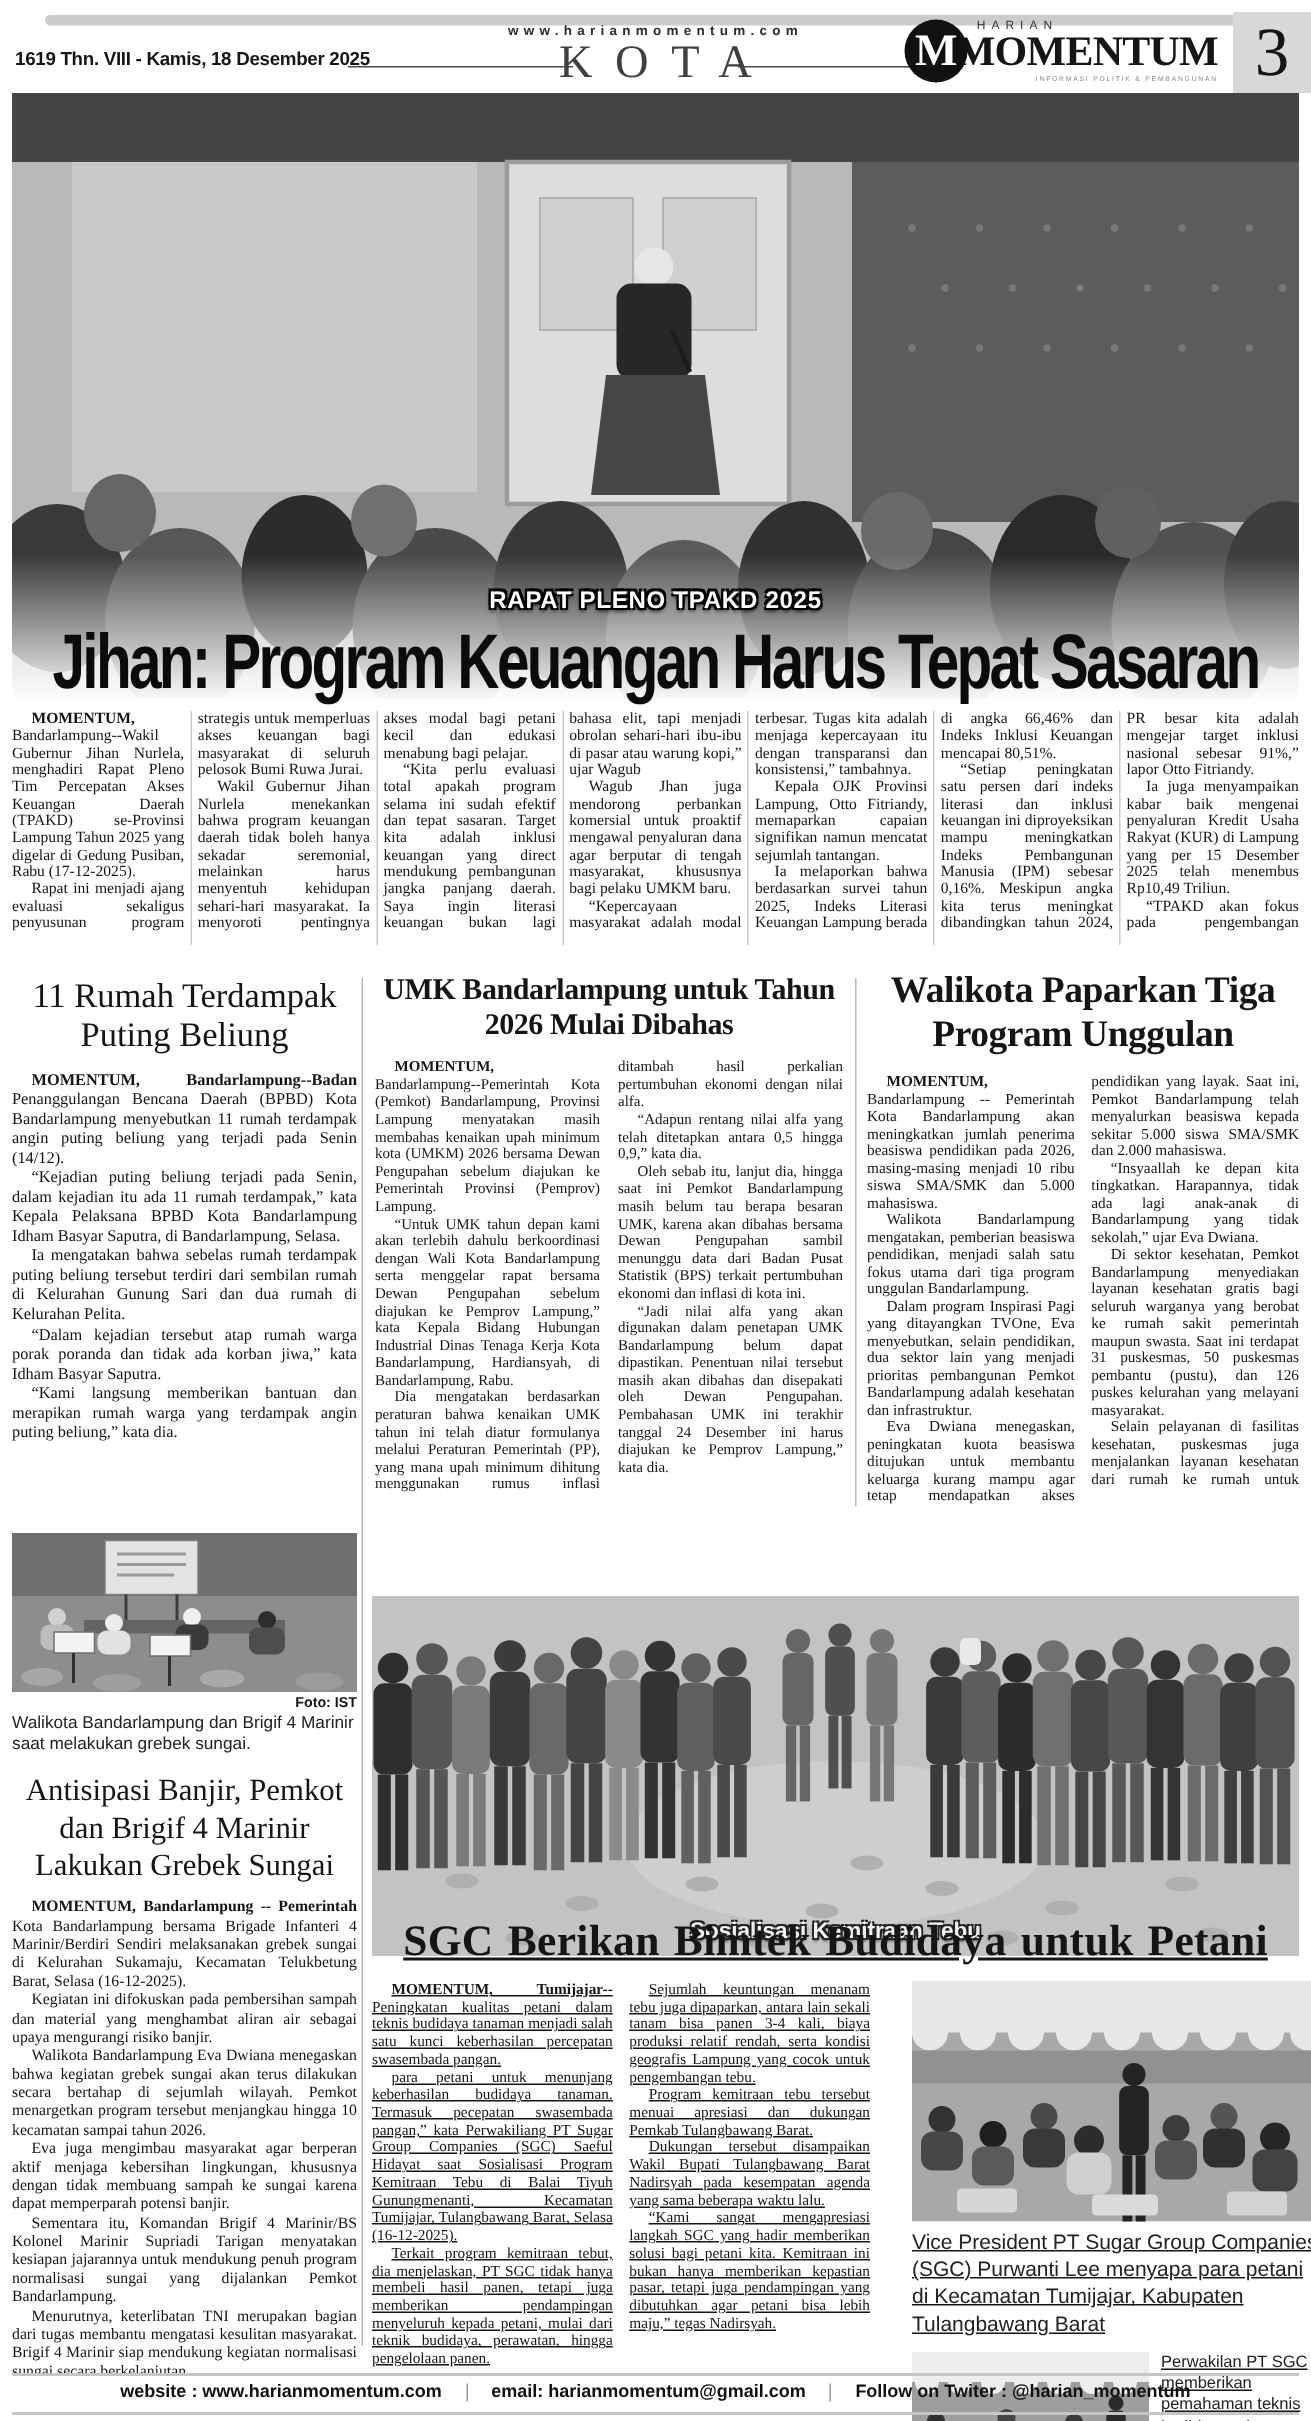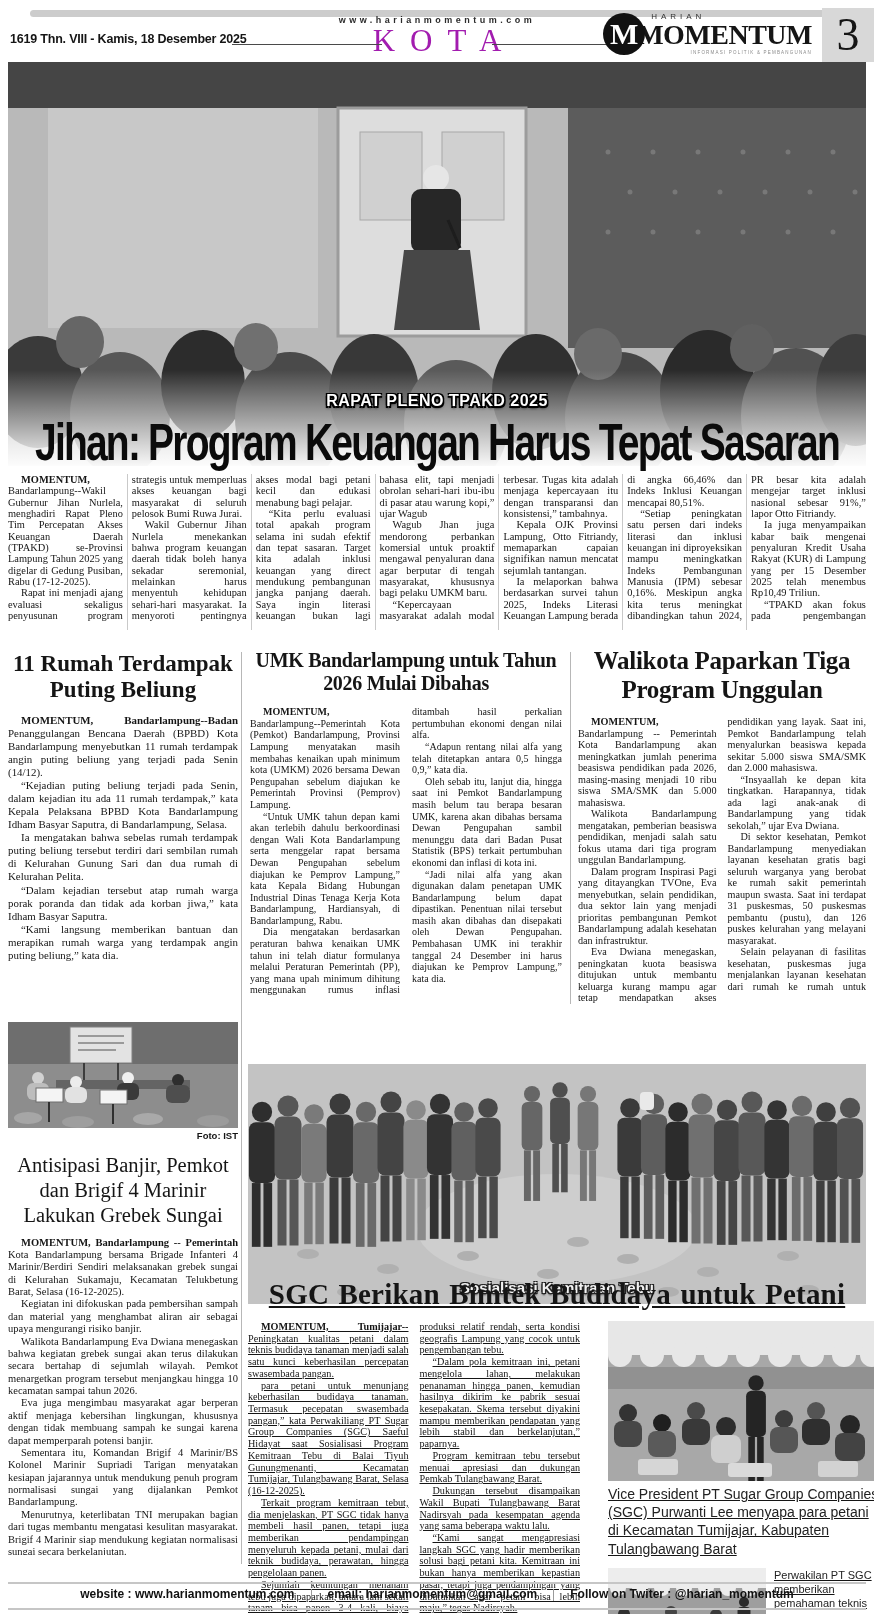--- a/index.html
+++ b/index.html
@@ -5,21 +5,21 @@
   html,body{margin:0;padding:0;background:#e9e9e9;}
   .page{position:relative;width:874px;height:1614px;margin:0 auto;background:#ffffff;
         font-family:"Liberation Serif",serif;color:#151515;overflow:hidden;}
 
   
   .top-accent{position:absolute;top:10px;left:30px;right:0;height:7px;background:#cccccc;border-radius:4px 0 0 4px;}
   .edition{position:absolute;top:32px;left:10px;font-family:"Liberation Sans",sans-serif;font-weight:700;font-size:12.5px;letter-spacing:-0.2px;}
   .masthead-url{position:absolute;top:15px;left:0;right:0;text-align:center;font-family:"Liberation Sans",sans-serif;
                 font-weight:700;font-size:9px;letter-spacing:3.5px;color:#2c2c2c;}
   .masthead-section{position:absolute;top:25px;left:0;right:0;text-align:center;font-family:"Liberation Serif",serif;
-                    font-size:31px;letter-spacing:15px;color:#a21caf;text-indent:15px;line-height:1;}
+                    font-size:31px;letter-spacing:15px;color:#404040;text-indent:15px;line-height:1;}
   .hrule{position:absolute;top:44px;border-top:1.5px solid #4a4a4a;}
   .hrule.l{left:232px;width:150px;}
   .hrule.r{left:492px;width:150px;}
   .brand{position:absolute;top:12px;right:62px;display:flex;align-items:center;}
   .brand-m{width:42px;height:42px;border-radius:50%;background:#111;color:#fff;font-family:"Liberation Serif",serif;
            font-weight:700;font-size:30px;text-align:center;line-height:42px;position:relative;z-index:2;margin-right:-8px;}
   .brand-text{position:relative;z-index:1;}
   .brand-harian{font-family:"Liberation Sans",sans-serif;font-size:8px;letter-spacing:4px;color:#333;margin-left:14px;}
   .brand-name{font-family:"Liberation Serif",serif;font-weight:700;font-size:28px;line-height:1;letter-spacing:-0.5px;}
   .brand-tagline{font-family:"Liberation Sans",sans-serif;font-size:4.5px;letter-spacing:1.2px;color:#8a8a8a;text-align:right;margin-top:1px;}
@@ -44,21 +44,21 @@
   
   .vdiv{position:absolute;width:0;border-left:1px solid #b7b7b7;}
   .vdiv1{left:241px;top:652px;height:912px;}
   .vdiv2{left:570px;top:652px;height:352px;}
 
   .col-a{position:absolute;top:645px;left:8px;width:230px;}
   .col-b{position:absolute;top:645px;left:250px;width:312px;}
   .col-c{position:absolute;top:640px;left:578px;width:288px;}
 
   .h-news{font-family:"Liberation Serif",serif;text-align:center;margin:0;}
-  .pb-headline{font-size:23px;font-weight:700;line-height:1.12;margin:6px 0 11px;text-align:center;}
+  .pb-headline{font-size:23px;font-weight:400;line-height:1.12;margin:6px 0 11px;text-align:center;}
   .pb-body{font-size:10.9px;line-height:1.2;text-align:justify;height:282px;overflow:hidden;}
   .umk-headline{font-size:20px;font-weight:700;line-height:1.13;margin:4px 0 12px;letter-spacing:-0.3px;}
   .umk-body{column-count:2;column-gap:12px;font-size:10px;line-height:1.16;text-align:justify;height:290px;overflow:hidden;}
   .wal-headline{font-size:25px;font-weight:700;line-height:1.16;margin:6px 0 12px;letter-spacing:-0.3px;}
   .wal-body{column-count:2;column-gap:11px;font-size:10.2px;line-height:1.13;text-align:justify;height:292px;overflow:hidden;}
 
   
   .grebek-photo{margin-top:26px;width:230px;height:106px;}
   .grebek-photo svg{display:block;width:100%;height:100%;}
   .photo-credit{text-align:right;font-family:"Liberation Sans",sans-serif;font-weight:700;font-size:9.5px;margin:2px 0 1px;}
@@ -225,20 +225,21 @@
         <line x1="41" y1="80" x2="41" y2="100" stroke="#2f2f2f" stroke-width="2"></line>
         <rect x="92" y="68" width="27" height="14" fill="#f4f4f4" stroke="#6f6f6f"></rect>
         <line x1="105" y1="82" x2="105" y2="102" stroke="#2f2f2f" stroke-width="2"></line>
         <ellipse cx="20" cy="96" rx="14" ry="6" fill="#a6a6a6"></ellipse>
         <ellipse cx="70" cy="100" rx="16" ry="6" fill="#9e9e9e"></ellipse>
         <ellipse cx="140" cy="97" rx="15" ry="6" fill="#a9a9a9"></ellipse>
         <ellipse cx="205" cy="99" rx="16" ry="6" fill="#9b9b9b"></ellipse>
       </svg>
     </div>
     <div class="photo-credit">Foto: IST</div>
+    <div class="photo-caption">Walikota Bandarlampung dan Brigif 4 Marinir saat melakukan grebek sungai.</div>
 
     <article>
       <h2 class="h-news grebek-headline">Antisipasi Banjir, Pemkot dan Brigif 4 Marinir Lakukan Grebek Sungai</h2>
       <div class="grebek-body body">
           <p>MOMENTUM, Bandarlampung -- Pemerintah Kota Bandarlampung bersama Brigade Infanteri 4 Marinir/Berdiri Sendiri melaksanakan grebek sungai di Kelurahan Sukamaju, Kecamatan Telukbetung Barat, Selasa (16-12-2025).</p>
           <p>Kegiatan ini difokuskan pada pembersihan sampah dan material yang menghambat aliran air sebagai upaya mengurangi risiko banjir.</p>
           <p>Walikota Bandarlampung Eva Dwiana menegaskan bahwa kegiatan grebek sungai akan terus dilakukan secara bertahap di sejumlah wilayah. Pemkot menargetkan program tersebut menjangkau hingga 10 kecamatan sampai tahun 2026.</p>
           <p>Eva juga mengimbau masyarakat agar berperan aktif menjaga kebersihan lingkungan, khususnya dengan tidak membuang sampah ke sungai karena dapat memperparah potensi banjir.</p>
           <p>Sementara itu, Komandan Brigif 4 Marinir/BS Kolonel Marinir Supriadi Tarigan menyatakan kesiapan jajarannya untuk mendukung penuh program normalisasi sungai yang dijalankan Pemkot Bandarlampung.</p>
           <p>Menurutnya, keterlibatan TNI merupakan bagian dari tugas membantu mengatasi kesulitan masyarakat. Brigif 4 Marinir siap mendukung kegiatan normalisasi sungai secara berkelanjutan.</p>
@@ -325,21 +326,20 @@
       </svg>
       <div class="sgc-kicker">Sosialisasi Kemitraan Tebu</div>
     </div>
     <h2 class="sgc-headline">SGC Berikan Bimtek Budidaya untuk  Petani</h2>
     <div class="sgc-content">
       <div class="sgc-body body">
           <p>MOMENTUM, Tumijajar--Peningkatan kualitas petani dalam teknis budidaya tanaman menjadi salah satu kunci keberhasilan percepatan swasembada pangan.</p>
           <p>para petani untuk menunjang keberhasilan budidaya tanaman. Termasuk pecepatan swasembada pangan,” kata Perwakiliang PT Sugar Group Companies (SGC) Saeful Hidayat saat Sosialisasi Program Kemitraan Tebu di Balai Tiyuh Gunungmenanti, Kecamatan Tumijajar, Tulangbawang Barat, Selasa (16-12-2025).</p>
           <p>Terkait program kemitraan tebut, dia menjelaskan, PT SGC tidak hanya membeli hasil panen, tetapi juga memberikan pendampingan menyeluruh kepada petani, mulai dari teknik budidaya, perawatan, hingga pengelolaan panen.</p>
           <p>Sejumlah keuntungan menanam tebu juga dipaparkan, antara lain sekali tanam bisa panen 3-4 kali, biaya produksi relatif rendah, serta kondisi geografis Lampung yang cocok untuk pengembangan tebu.</p>
-          <p>“Dalam pola kemitraan ini, petani mengelola lahan, melakukan penanaman hingga panen, kemudian hasilnya dikirim ke pabrik sesuai kesepakatan. Skema tersebut diyakini mampu memberikan pendapatan yang lebih stabil dan berkelanjutan,” paparnya.</p>
           <p>Program kemitraan tebu tersebut menuai apresiasi dan dukungan Pemkab Tulangbawang Barat.</p>
           <p>Dukungan tersebut disampaikan Wakil Bupati Tulangbawang Barat Nadirsyah pada kesempatan agenda yang sama beberapa waktu lalu.</p>
           <p>“Kami sangat mengapresiasi langkah SGC yang hadir memberikan solusi bagi petani kita. Kemitraan ini bukan hanya memberikan kepastian pasar, tetapi juga pendampingan yang dibutuhkan agar petani bisa lebih maju,” tegas Nadirsyah.</p>
         </div>
       <div class="sgc-photos">
         <div class="sgc-photo1">
           <svg viewBox="0 0 272 160" preserveAspectRatio="none">
             <rect width="272" height="160" fill="#a8a8a8"></rect>
             <rect width="272" height="34" fill="#e7e7e7"></rect>
             <g fill="#e7e7e7">

